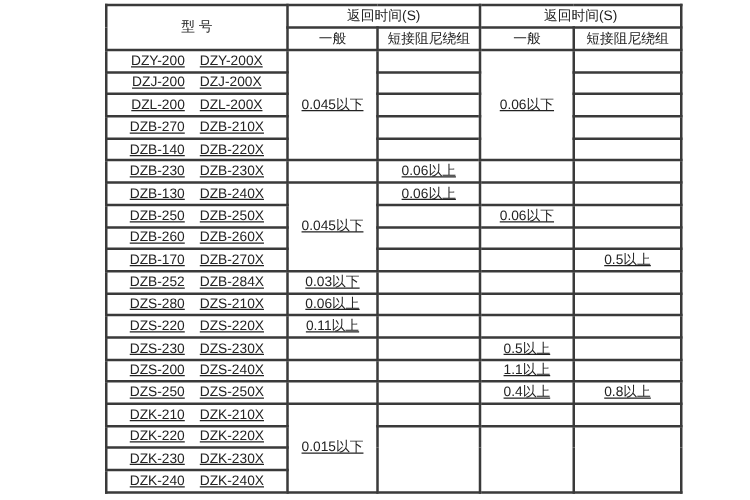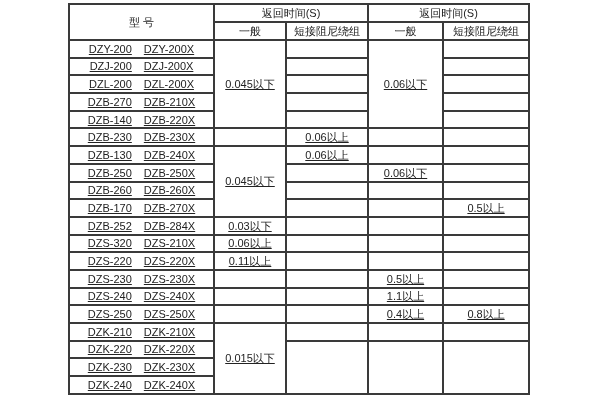--- a/index.html
+++ b/index.html
@@ -5,21 +5,21 @@
   html,body{margin:0;padding:0;}
   body{
     width:600px;height:400px;
     background:#ffffff;
     font-family:"Liberation Sans","DejaVu Sans",sans-serif;
     color:#222222;
     overflow:hidden;
   }
   .sheet{position:relative;width:600px;height:400px;}
   table.spec{
-    position:absolute;left:68px;top:3px;
+    position:absolute;left:84px;top:3px;
     width:460px;height:392px;
     border-collapse:collapse;
     table-layout:fixed;
   }
   table.spec th, table.spec td{
     border:2px solid #3a3a3a;
     padding:0;
     text-align:center;
     vertical-align:middle;
     font-size:11px;
@@ -185,21 +185,21 @@
             </div>
           </td>
         <td>0.03以下</td>
         <td></td>
         <td></td>
         <td></td>
       </tr>
       <tr>
         <td>
             <div class="model-pair">
-              <span>DZS-320</span>
+              <span>DZS-280</span>
               <span>DZS-210X</span>
             </div>
           </td>
         <td>0.06以上</td>
         <td></td>
         <td></td>
         <td></td>
       </tr>
       <tr>
         <td>
@@ -222,21 +222,21 @@
             </div>
           </td>
         <td></td>
         <td></td>
         <td>0.5以上</td>
         <td></td>
       </tr>
       <tr>
         <td>
             <div class="model-pair">
-              <span>DZS-240</span>
+              <span>DZS-200</span>
               <span>DZS-240X</span>
             </div>
           </td>
         <td></td>
         <td></td>
         <td>1.1以上</td>
         <td></td>
       </tr>
       <tr>
         <td>

